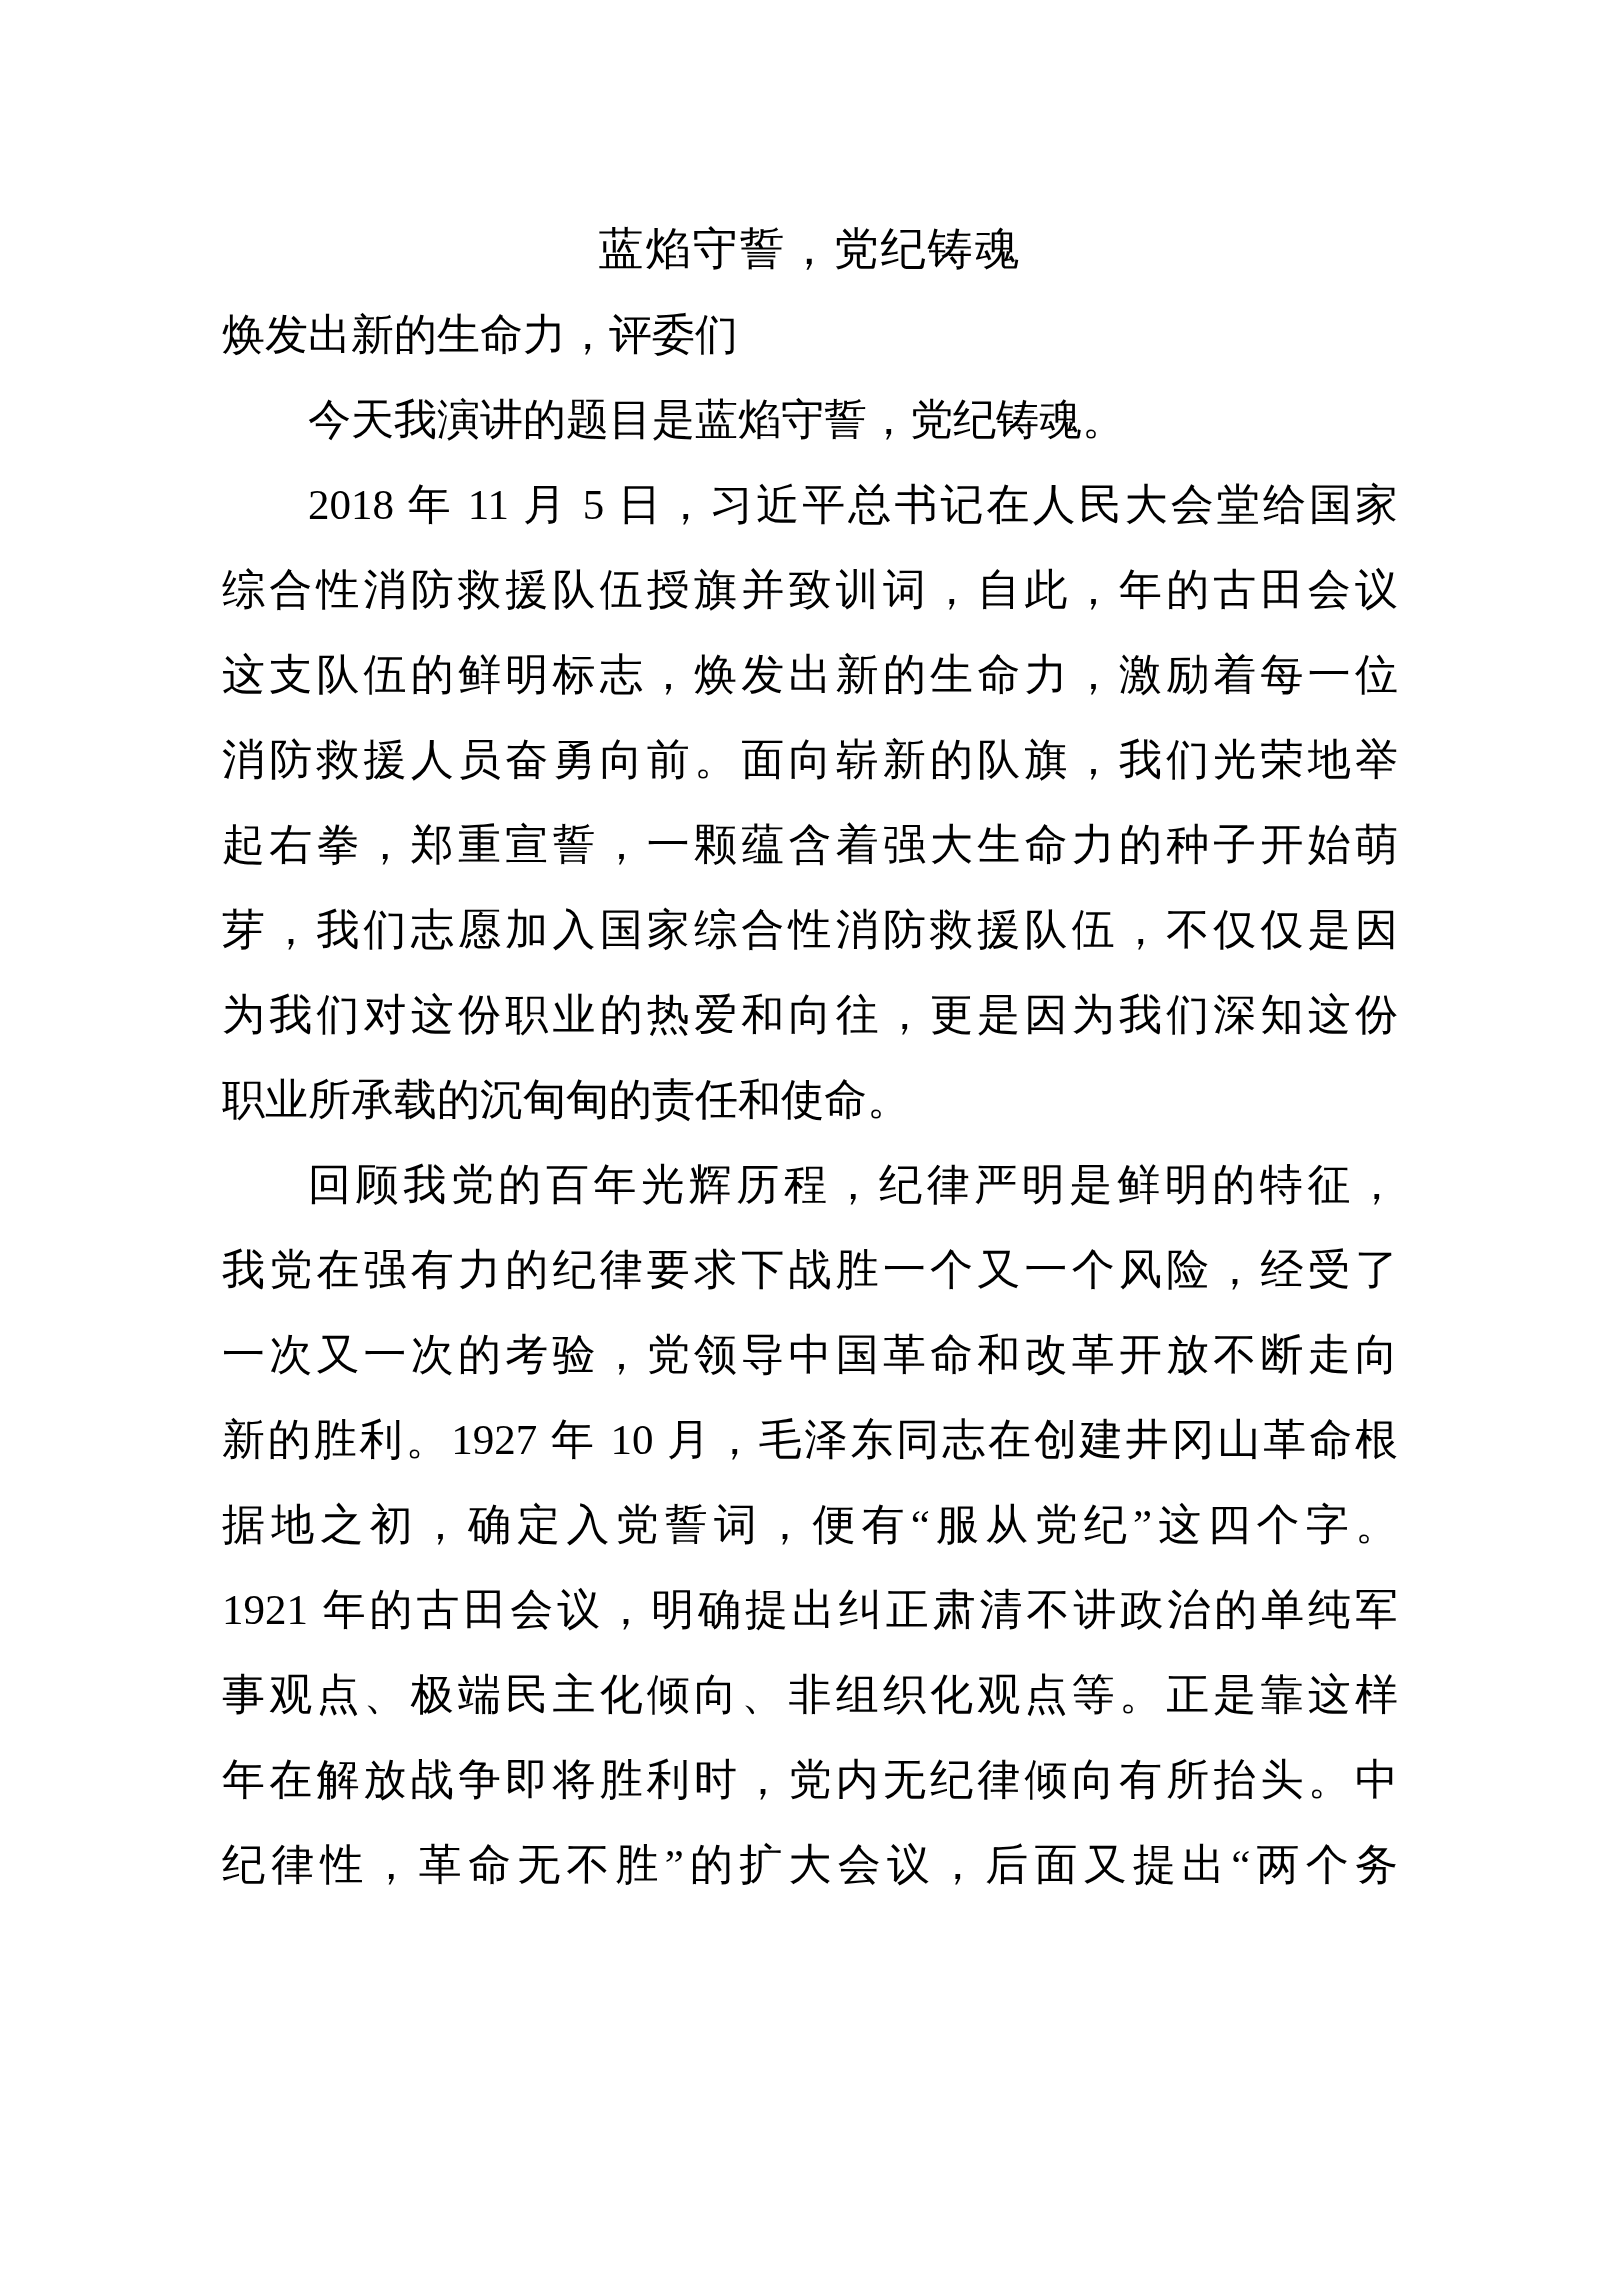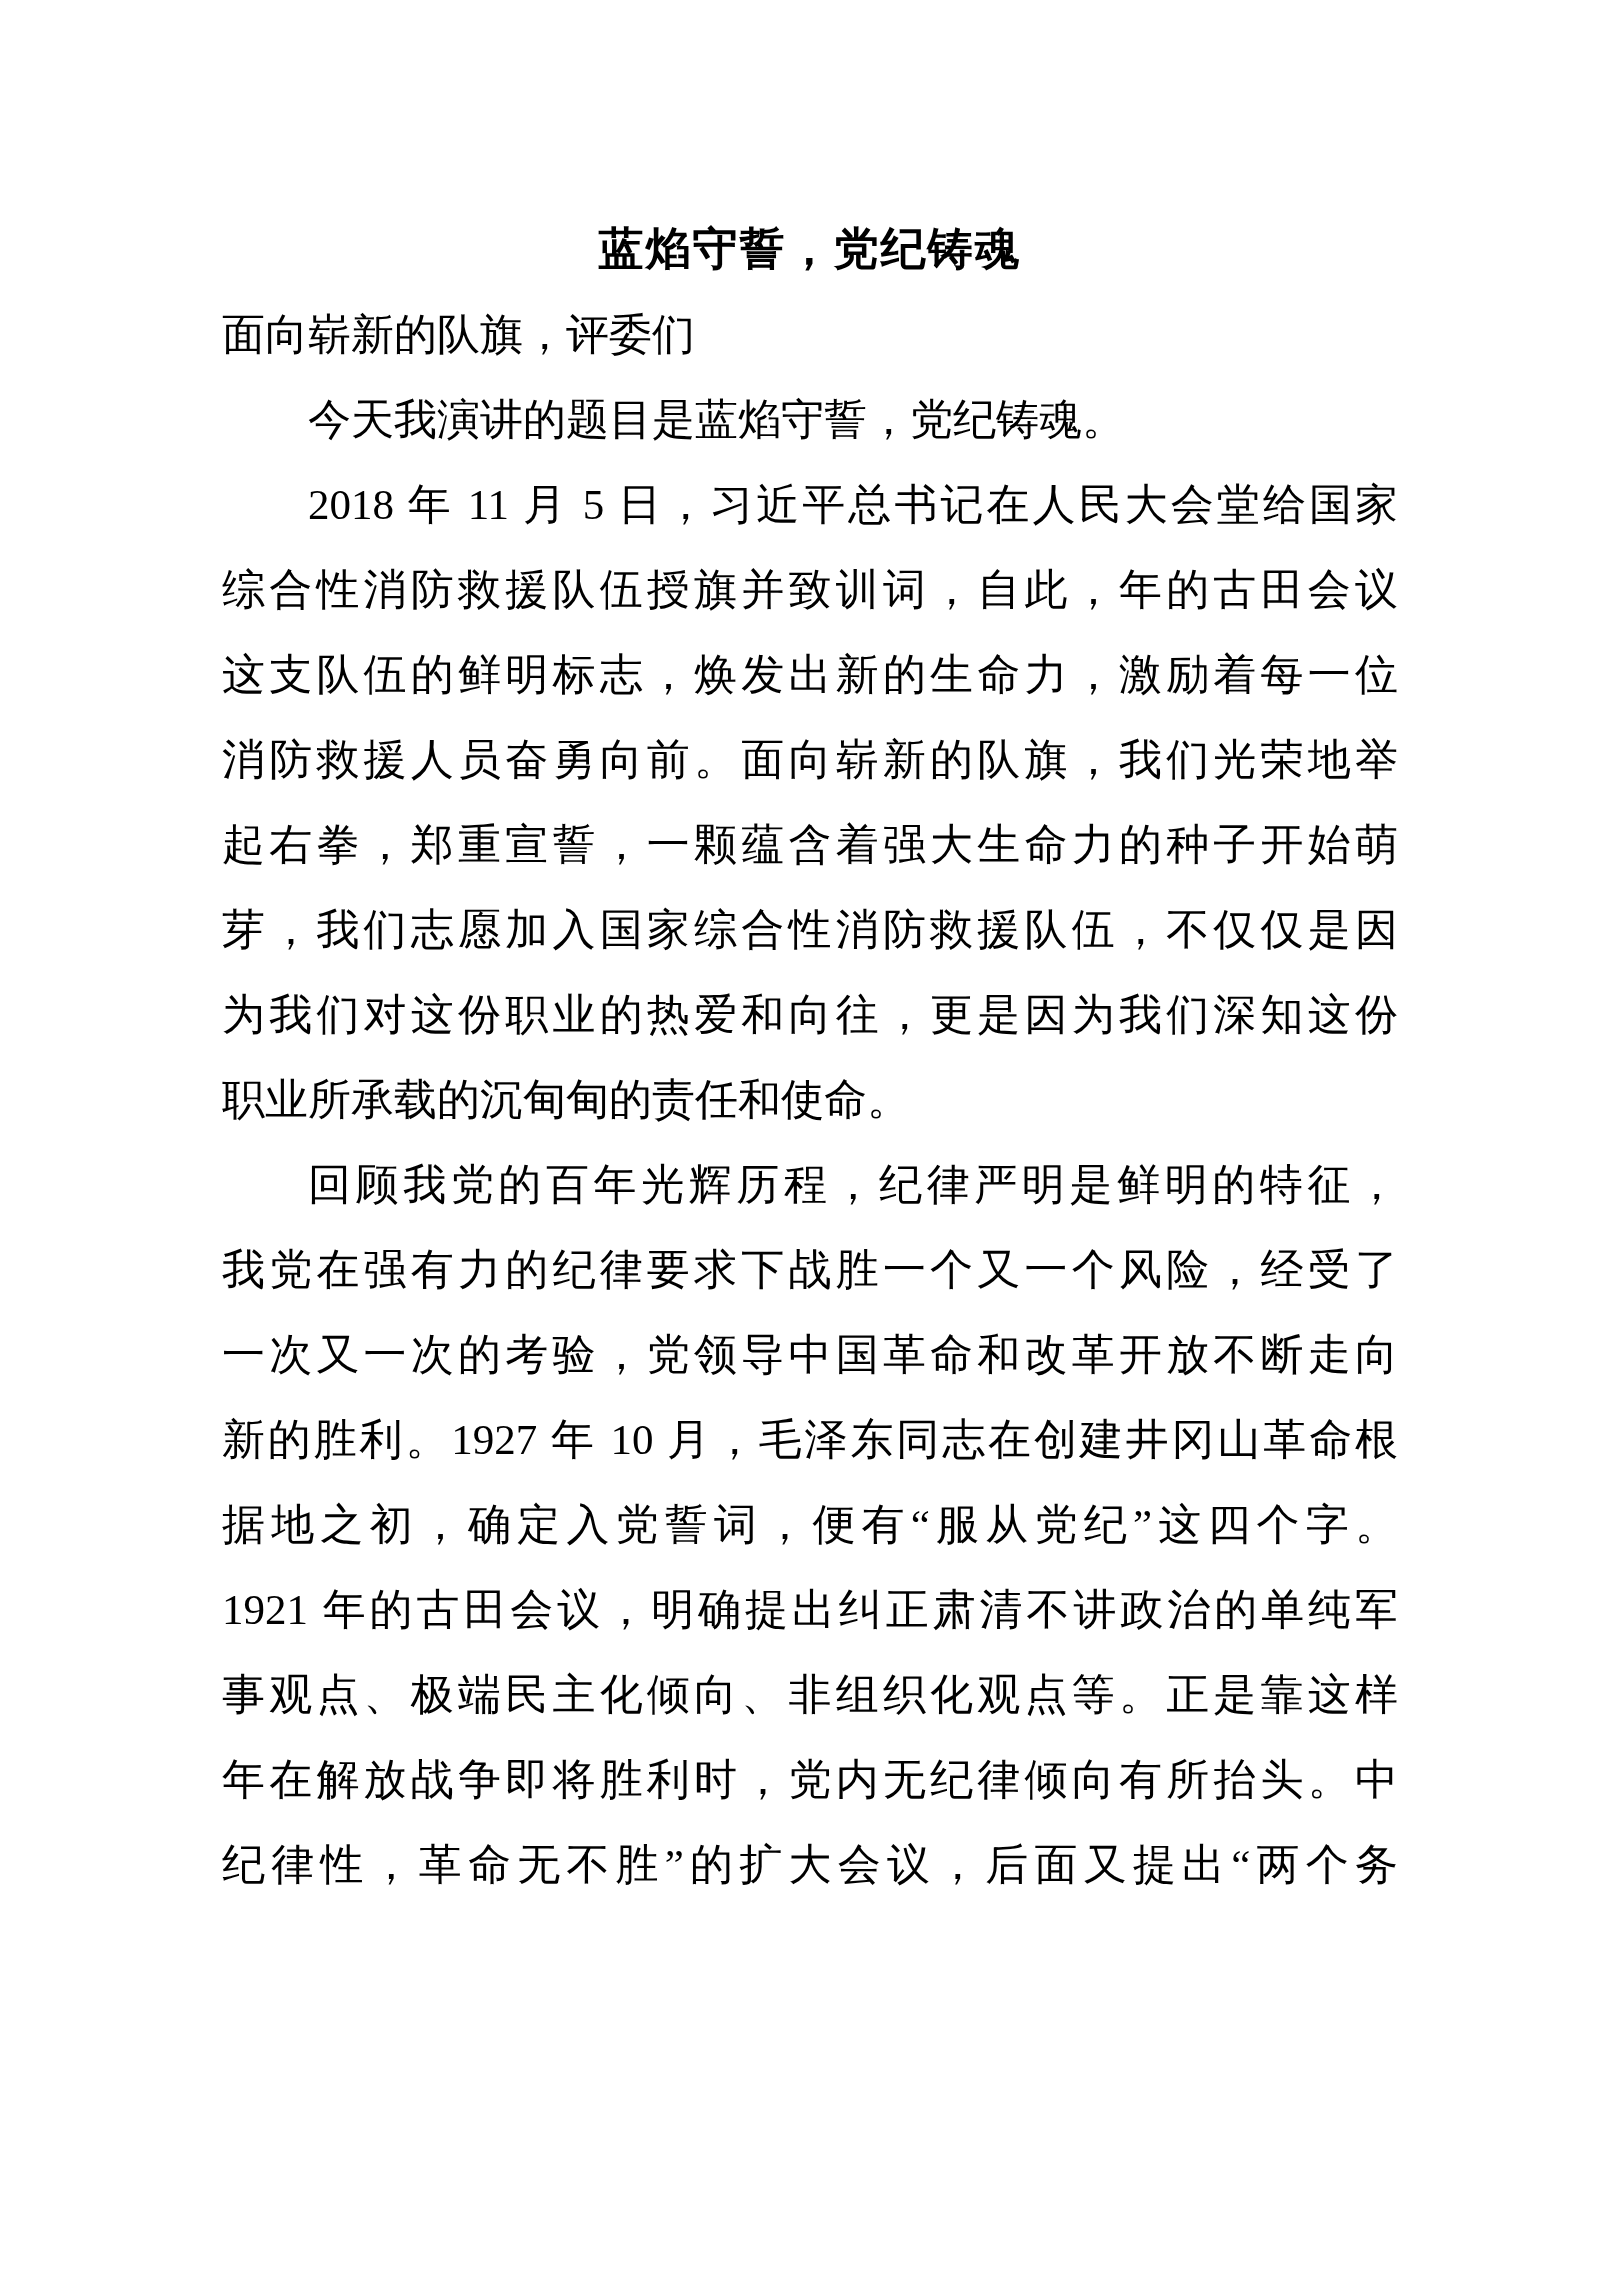--- a/index.html
+++ b/index.html
@@ -17,21 +17,21 @@
     overflow: hidden;
   }
   .content {
     position: absolute;
     left: 222px;
     top: 206px;
     width: 1176px;
   }
   .title {
     font-size: 45px;
-    font-weight: bold;
+    font-weight: normal;
     line-height: 86px;
     text-align: center;
     letter-spacing: 2px;
   }
   .line {
     font-size: 43px;
     line-height: 85px;
     height: 85px;
     text-align: left;
     white-space: normal;
@@ -43,21 +43,21 @@
   .line.ind {
     text-indent: 86px;
   }
 </style>
 </head>
 <body>
 
 <div class="page">
   <div class="content">
     <div class="title">蓝焰守誓，党纪铸魂</div>
-    <div class="line">面向崭新的队旗，评委们</div>
+    <div class="line">焕发出新的生命力，评委们</div>
     <div class="line ind">今天我演讲的题目是蓝焰守誓，党纪铸魂。</div>
     <div class="line ind j">2018 年 11 月 5 日，习近平总书记在人民大会堂给国家</div>
     <div class="line j">综合性消防救援队伍授旗并致训词，自此，年的古田会议</div>
     <div class="line j">这支队伍的鲜明标志，焕发出新的生命力，激励着每一位</div>
     <div class="line j">消防救援人员奋勇向前。面向崭新的队旗，我们光荣地举</div>
     <div class="line j">起右拳，郑重宣誓，一颗蕴含着强大生命力的种子开始萌</div>
     <div class="line j">芽，我们志愿加入国家综合性消防救援队伍，不仅仅是因</div>
     <div class="line j">为我们对这份职业的热爱和向往，更是因为我们深知这份</div>
     <div class="line">职业所承载的沉甸甸的责任和使命。</div>
     <div class="line ind j">回顾我党的百年光辉历程，纪律严明是鲜明的特征，</div>

